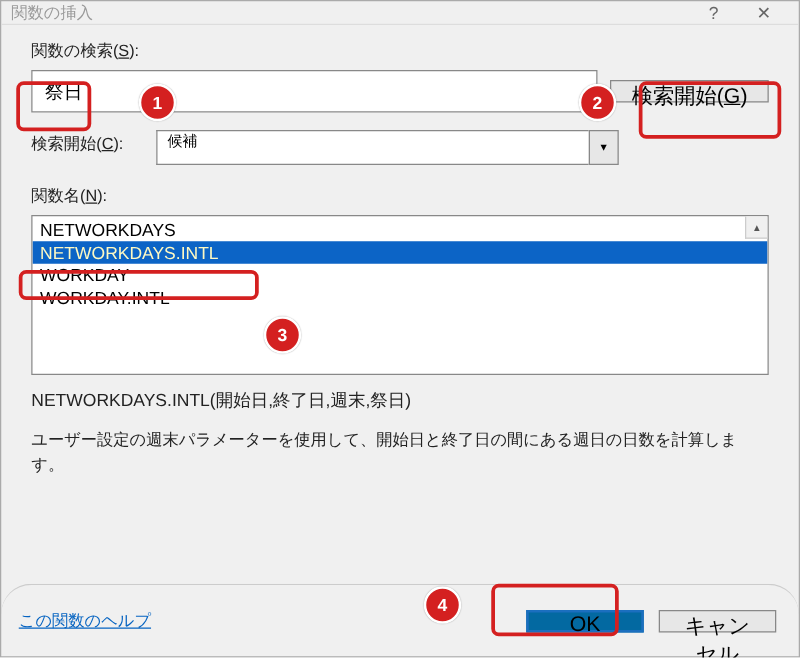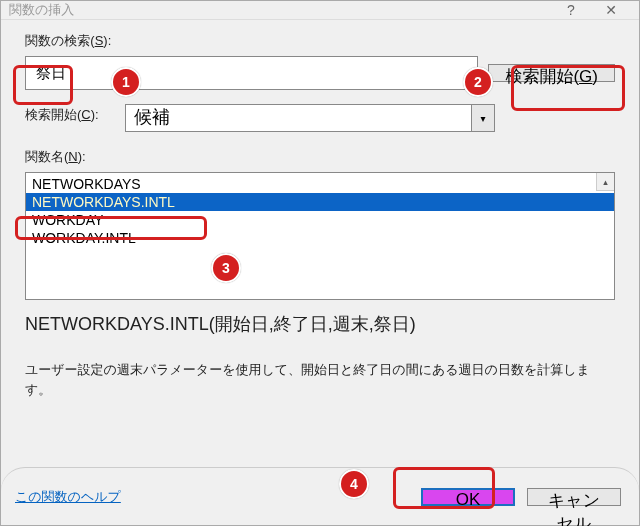--- a/index.html
+++ b/index.html
@@ -47,36 +47,36 @@
       height: 18px;
       padding: 0 16px;
       border: 1px solid #888;
       background: #e7e7e7;
       font-size: 17px;
       cursor: pointer;
     }
     .btn-ok {
       width: 94px;
       border: 2px solid #1b6fbf;
-      background: #d946ef;
+      background: #0369a1;
     }
     .btn-cancel { width: 94px; }
     .category-row { display: flex; align-items: center; gap: 8px; margin-bottom: 16px; }
     .category-label { min-width: 92px; }
     .dropdown {
       flex: 1;
       display: flex;
       align-items: center;
       height: 28px;
       position: relative;
       max-width: 370px;
     }
     .dropdown-input {
       flex: 1; border: 1px solid #888; border-right: none;
-      height: 100%; padding: 0 8px; background: #fff; font-size: 18px;
+      height: 100%; padding: 0 8px; background: #fff; font-size: 12px;
     }
     .dropdown-btn {
       width: 24px; height: 100%;
       border: 1px solid #888; background: #e7e7e7;
       display: flex; align-items: center; justify-content: center;
       font-size: 10px;
     }
     .listbox {
       border: 1px solid #888;
       background: #fff;
@@ -93,21 +93,21 @@
       cursor: pointer;
     }
     .list-item.selected { background: #0c64c6; color: #fef9c3; }
     .scroll-btn {
       position: absolute; right: 0; top: 0;
       width: 18px; height: 18px;
       background: #f0f0f0; border-left: 1px solid #ccc; border-bottom: 1px solid #ccc;
       display: flex; align-items: center; justify-content: center;
       font-size: 9px; color: #555;
     }
-    .signature { font-size: 18px; margin-bottom: 24px; color: #222; }
+    .signature { font-size: 14px; margin-bottom: 12px; color: #222; }
     .description { font-size: 13px; color: #222; line-height: 1.5; }
     .footer {
       position: absolute;
       bottom: 0; left: 0; right: 0;
       height: 58px;
       border-top: 1px solid #ccc;
       display: flex; align-items: center;
       padding: 0 18px 0 14px;
       border-radius: 24px;
     }

